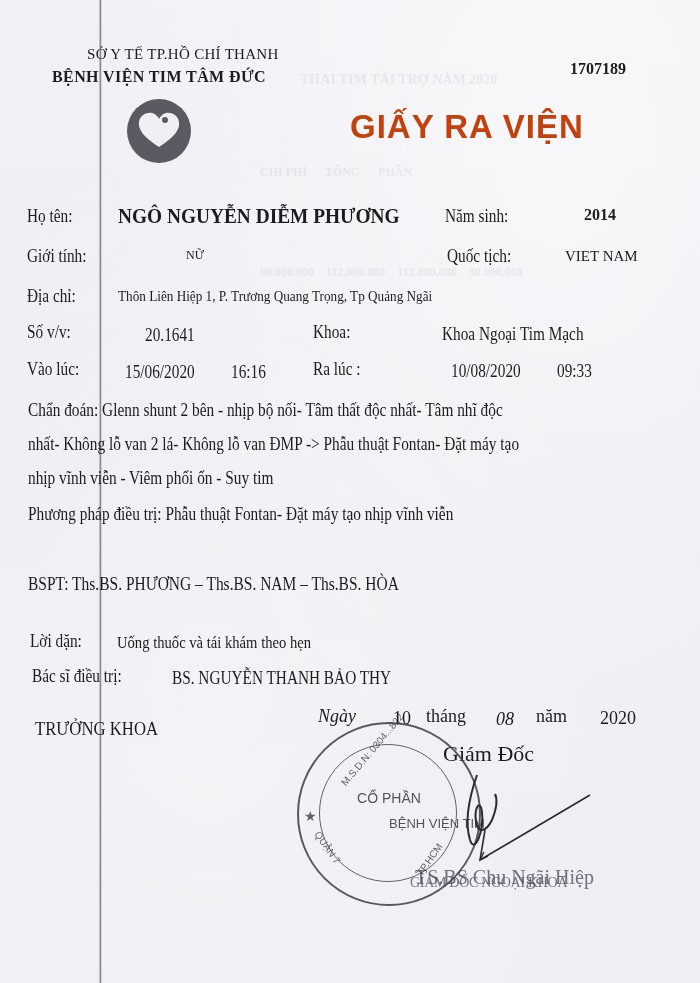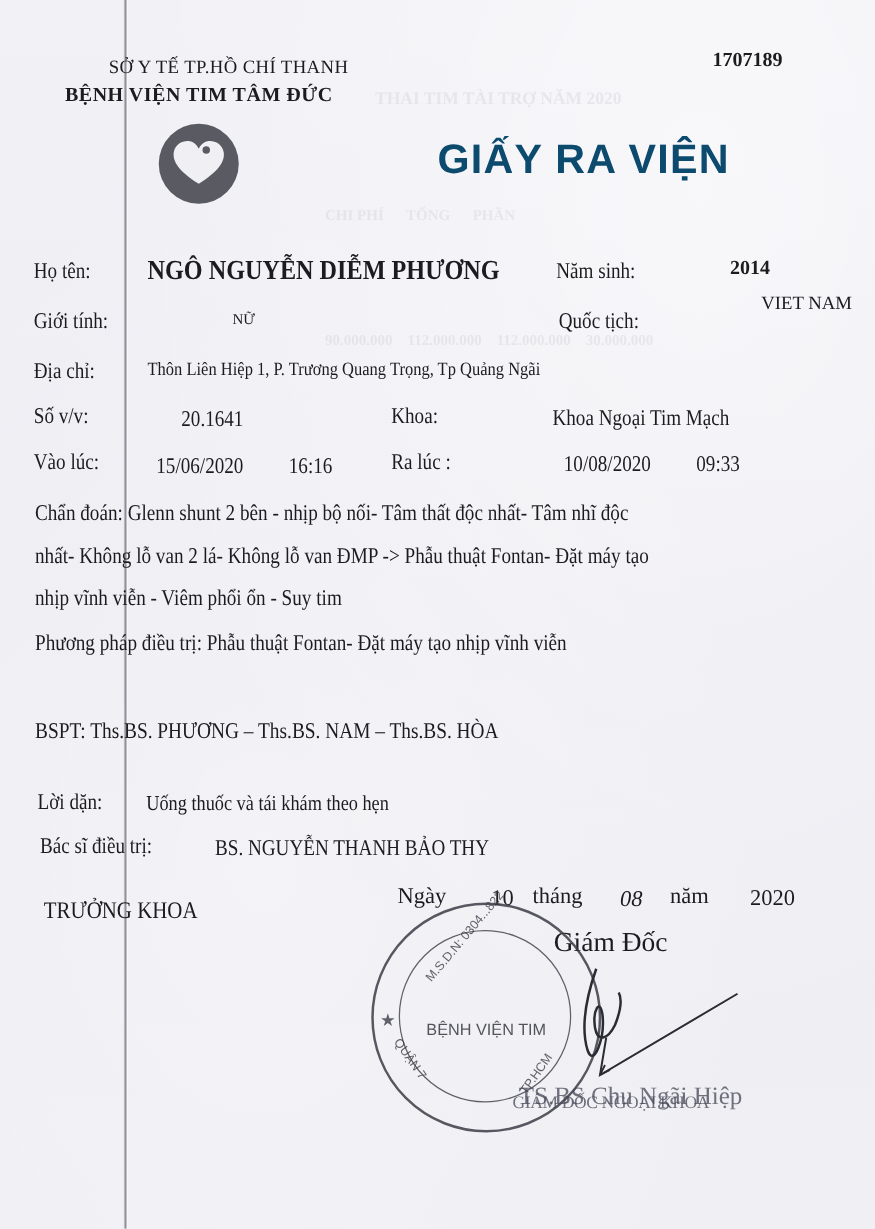--- a/index.html
+++ b/index.html
@@ -24,22 +24,22 @@
     position: absolute; font-family: "Liberation Serif", serif; font-weight: bold;
     color: rgba(120,120,140,0.12); font-size: 12px; white-space: nowrap;
   }
   .abs { position: absolute; white-space: nowrap; }
   .serif { font-family: "Liberation Serif", serif; }
   .sans { font-family: "Liberation Sans", sans-serif; }
   .cond { font-family: "Liberation Serif", serif; transform-origin: left top; }
 
   .dept { left: 87px; top: 46px; font-size: 15px; letter-spacing: 0.3px; }
   .hosp { left: 52px; top: 68px; font-size: 16px; font-weight: bold; letter-spacing: 0.4px; }
-  .docno { left: 570px; top: 40px; font-size: 16px; font-weight: bold; }
-  .title { left: 350px; top: 108px; font-size: 33px; font-weight: bold; letter-spacing: 1px; color: #0c4a6e; }
+  .docno { left: 570px; top: 60px; font-size: 16px; font-weight: bold; }
+  .title { left: 350px; top: 108px; font-size: 33px; font-weight: bold; letter-spacing: 1px; color: #c2410c; }
 
   .logo {
     position: absolute; left: 127px; top: 99px; width: 64px; height: 64px;
     border-radius: 50%; background: #5a5a63;
   }
   .logo .heart {
     position: absolute; left: 10px; top: 12px; width: 44px; height: 38px;
   }
   .lbl { font-size: 18px; transform: scaleX(0.85); transform-origin: left top; }
   .val { font-size: 18px; transform: scaleX(0.85); transform-origin: left top; }
@@ -81,21 +81,21 @@
 <div class="abs sans title">GIẤY RA VIỆN</div>
 
 <div class="abs cond lbl" style="left:27px;top:206px;">Họ tên:</div>
 <div class="abs cond valb" style="left:118px;top:203px;font-size:22px;">NGÔ NGUYỄN DIỄM PHƯƠNG</div>
 <div class="abs cond lbl" style="left:445px;top:206px;">Năm sinh:</div>
 <div class="abs serif" style="left:584px;top:206px;font-size:16px;font-weight:bold;">2014</div>
 
 <div class="abs cond lbl" style="left:27px;top:246px;">Giới tính:</div>
 <div class="abs serif" style="left:186px;top:248px;font-size:12px;">NỮ</div>
 <div class="abs cond lbl" style="left:447px;top:246px;">Quốc tịch:</div>
-<div class="abs serif" style="left:565px;top:235px;font-size:15px;margin-left:44px;">VIET NAM</div>
+<div class="abs serif" style="left:565px;top:248px;font-size:15px;">VIET NAM</div>
 
 <div class="abs cond lbl" style="left:27px;top:286px;">Địa chỉ:</div>
 <div class="abs cond" style="left:118px;top:288px;font-size:15px;transform:scaleX(0.88);">Thôn Liên Hiệp 1, P. Trương Quang Trọng, Tp Quảng Ngãi</div>
 
 <div class="abs cond lbl" style="left:27px;top:322px;">Số v/v:</div>
 <div class="abs cond val" style="left:145px;top:325px;">20.1641</div>
 <div class="abs cond lbl" style="left:313px;top:322px;">Khoa:</div>
 <div class="abs cond val" style="left:442px;top:324px;">Khoa Ngoại Tim Mạch</div>
 
 <div class="abs cond lbl" style="left:27px;top:359px;">Vào lúc:</div>
@@ -113,36 +113,37 @@
 <div class="abs cond" style="left:28px;top:574px;font-size:18px;transform:scaleX(0.86);">BSPT: Ths.BS. PHƯƠNG – Ths.BS. NAM – Ths.BS. HÒA</div>
 
 <div class="abs cond lbl" style="left:30px;top:631px;">Lời dặn:</div>
 <div class="abs cond" style="left:117px;top:633px;font-size:17px;transform:scaleX(0.86);">Uống thuốc và tái khám theo hẹn</div>
 
 <div class="abs cond lbl" style="left:32px;top:666px;">Bác sĩ điều trị:</div>
 <div class="abs cond val" style="left:172px;top:668px;">BS. NGUYỄN THANH BẢO THY</div>
 
 <div class="abs cond" style="left:35px;top:718px;font-size:19px;transform:scaleX(0.88);">TRƯỞNG KHOA</div>
 
-<div class="abs serif" style="left:318px;top:706px;font-size:18px;">Ngày</div>
+<div class="abs serif" style="left:318px;top:706px;font-size:18px;font-style:italic;">Ngày</div>
 <div class="abs serif" style="left:393px;top:708px;font-size:18px;">10</div>
 <div class="abs serif" style="left:426px;top:706px;font-size:18px;">tháng</div>
 <div class="abs serif" style="left:496px;top:709px;font-size:18px;font-style:italic;">08</div>
 <div class="abs serif" style="left:536px;top:706px;font-size:18px;">năm</div>
 <div class="abs serif" style="left:600px;top:708px;font-size:18px;">2020</div>
 
 <div class="abs serif" style="left:443px;top:741px;font-size:22px;">Giám Đốc</div>
 
 <div class="stamp">
   <div class="stamp-inner"></div>
   <div class="stamp-ring" style="left:28px;top:20px;transform:rotate(-50deg);">M.S.D.N: 0304...822</div>
   <div class="stamp-ring" style="left:5px;top:84px;font-size:14px;">★</div>
   <div class="stamp-ring" style="left:10px;top:118px;transform:rotate(55deg);">QUẬN 7</div>
   <div class="stamp-ring" style="left:112px;top:130px;transform:rotate(-55deg);">TP.HCM</div>
-  <div class="stamp-line" style="top:92px;font-size:13px;">BỆNH VIỆN TIM</div>
+  <div class="stamp-line" style="top:66px;font-size:14px;">CỔ PHẦN</div>
+  <div class="stamp-line" style="top:92px;font-size:13px;margin-left:48px;">BỆNH VIỆN TIM</div>
 </div>
 
 <svg class="abs" style="left:440px;top:760px;width:170px;height:120px;" viewBox="0 0 170 120">
   <path d="M37 15 C 30 35, 24 60, 30 80 C 35 95, 44 70, 42 52 C 40 38, 34 48, 36 62 C 38 74, 46 72, 52 60 C 56 50, 58 40, 55 34" fill="none" stroke="#2b2b33" stroke-width="2"></path>
   <path d="M45 70 L 40 100 L 150 35" fill="none" stroke="#2b2b33" stroke-width="1.6"></path>
   <path d="M40 100 L 48 96 M40 100 L 44 92" fill="none" stroke="#2b2b33" stroke-width="1.4"></path>
 </svg>
 
 <div class="abs serif faded" style="left:415px;top:866px;font-size:20px;">TS.BS Chu Ngãi Hiệp</div>
 <div class="abs serif faded" style="left:410px;top:875px;font-size:14px;letter-spacing:-0.3px;">GIÁM ĐỐC NGOẠI KHOA</div>

